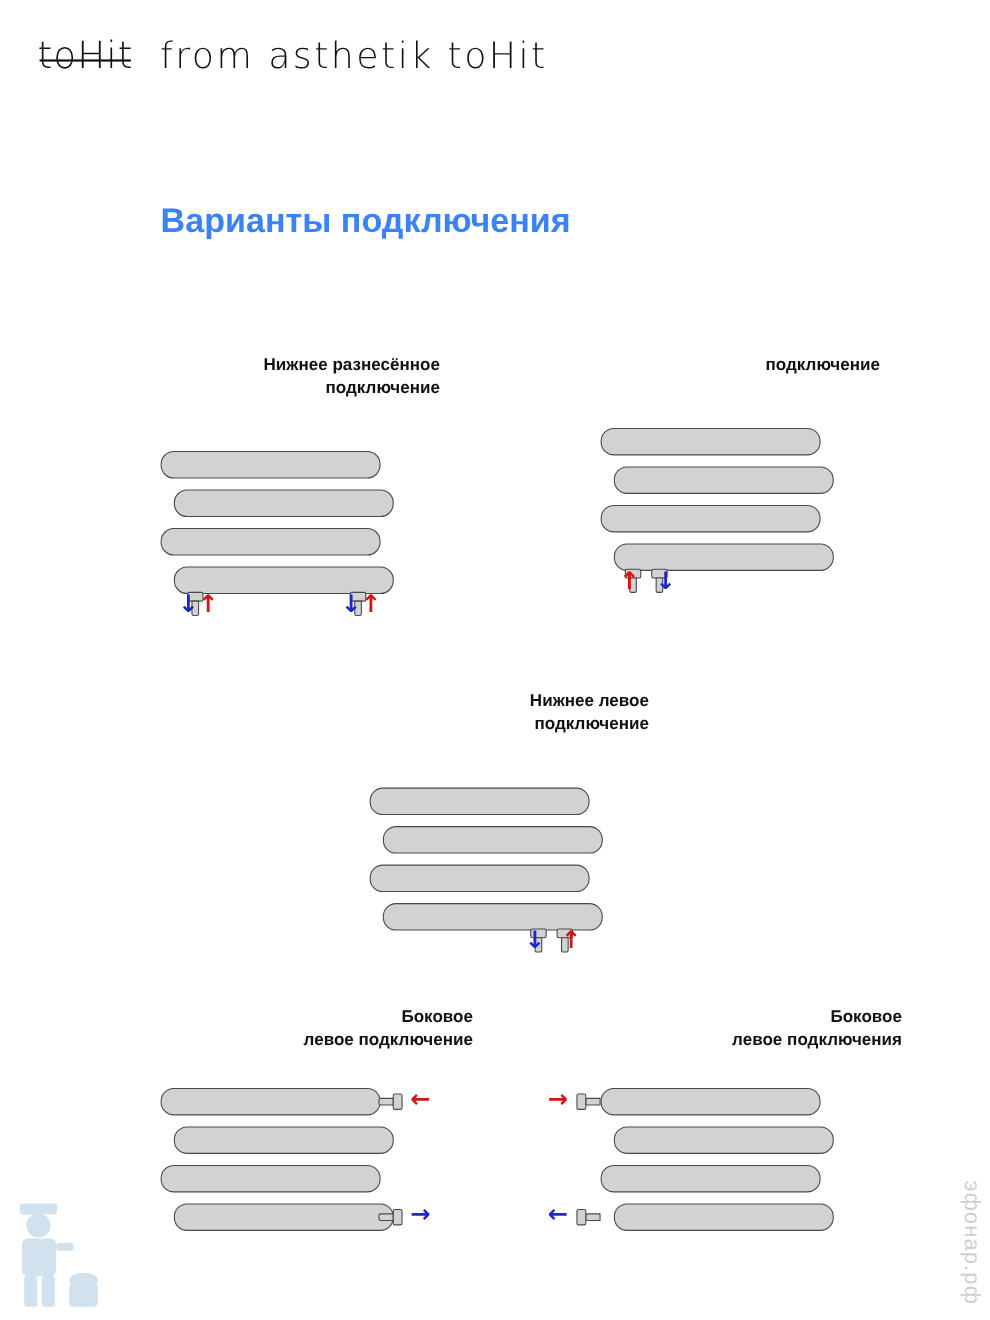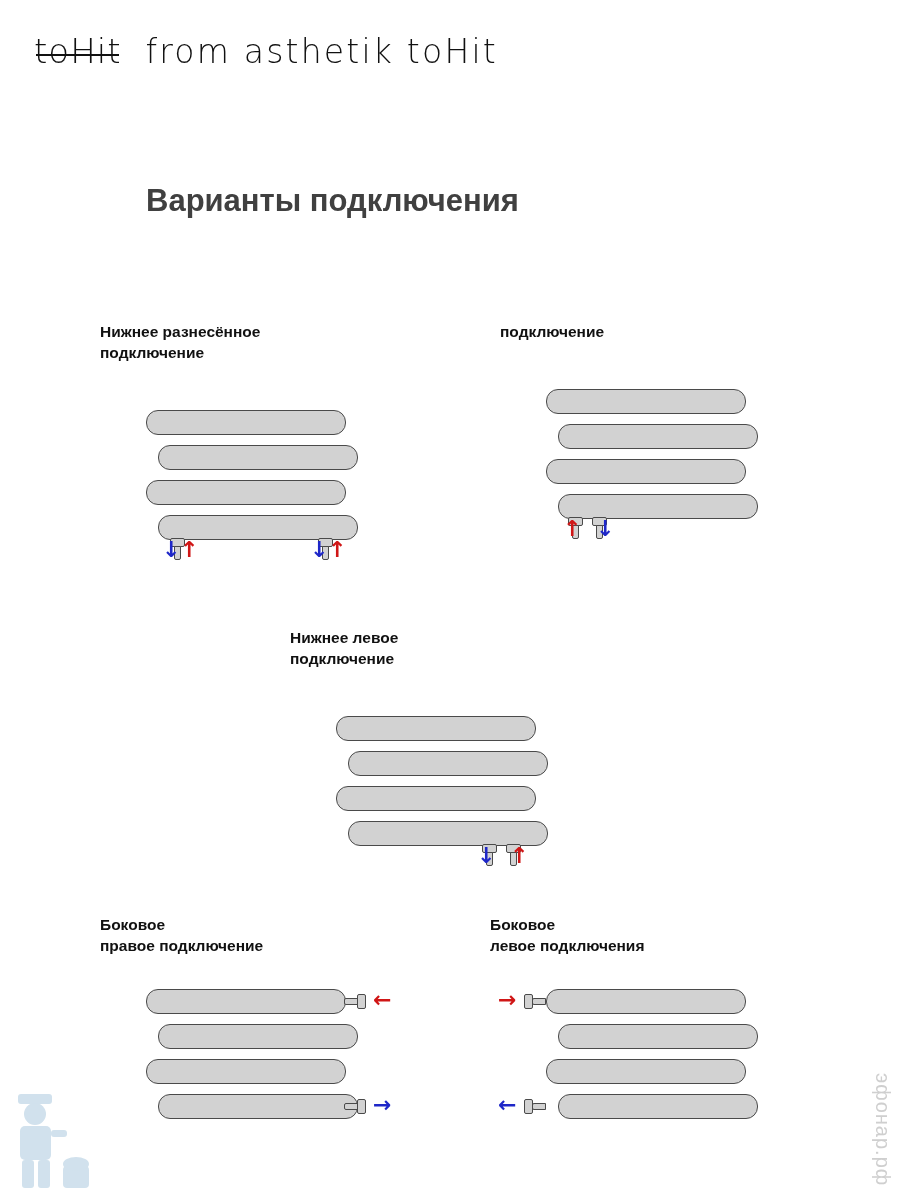--- a/index.html
+++ b/index.html
@@ -53,30 +53,30 @@
   }
 
   
   .page-title {
     position: absolute;
     top: 180px;
     left: 146px;
     font-size: 31px;
     font-weight: bold;
     line-height: 1.38;
-    color: #404040;
+    color: #3b82f6;
   }
   .page-title div { white-space: nowrap; }
 
   
   .diagram {
     position: absolute;
   }
   .diagram-caption {
-    text-align: left;
+    text-align: right;
     font-size: 15.5px;
     font-weight: bold;
     line-height: 1.35;
     color: #111;
     margin-bottom: 12px;
   }
   .diagram-caption div { white-space: nowrap; }
   .diagram-art {
     position: relative;
   }
@@ -258,21 +258,21 @@
         </div>
     </div>
     <span class="arrow blue" style="left:187px; top:163px;">↓</span>
     <span class="arrow red" style="left:220px; top:163px;">↑</span>
   </div>
 </div>
 
 <div class="diagram" style="left:100px; top:915px; width:330px;">
   <div class="diagram-caption">
     <div>Боковое</div>
-    <div>правое подключение</div>
+    <div>левое подключение</div>
   </div>
   <div class="diagram-art" style="height:160px;">
     <div class="rad" style="position:absolute; left:40px; top:20px; width:240px; height:130px;">
       <div class="bar" style="left:6px;  top:0px;   width:200px;"></div>
       <div class="bar" style="left:18px; top:35px;  width:200px;"></div>
       <div class="bar" style="left:6px;  top:70px;  width:200px;"></div>
       <div class="bar" style="left:18px; top:105px; width:200px;"></div>
       <div class="conn-side" style="left:204px; top:5px;">
           <span class="stem"></span>
           <span class="cap"></span>

